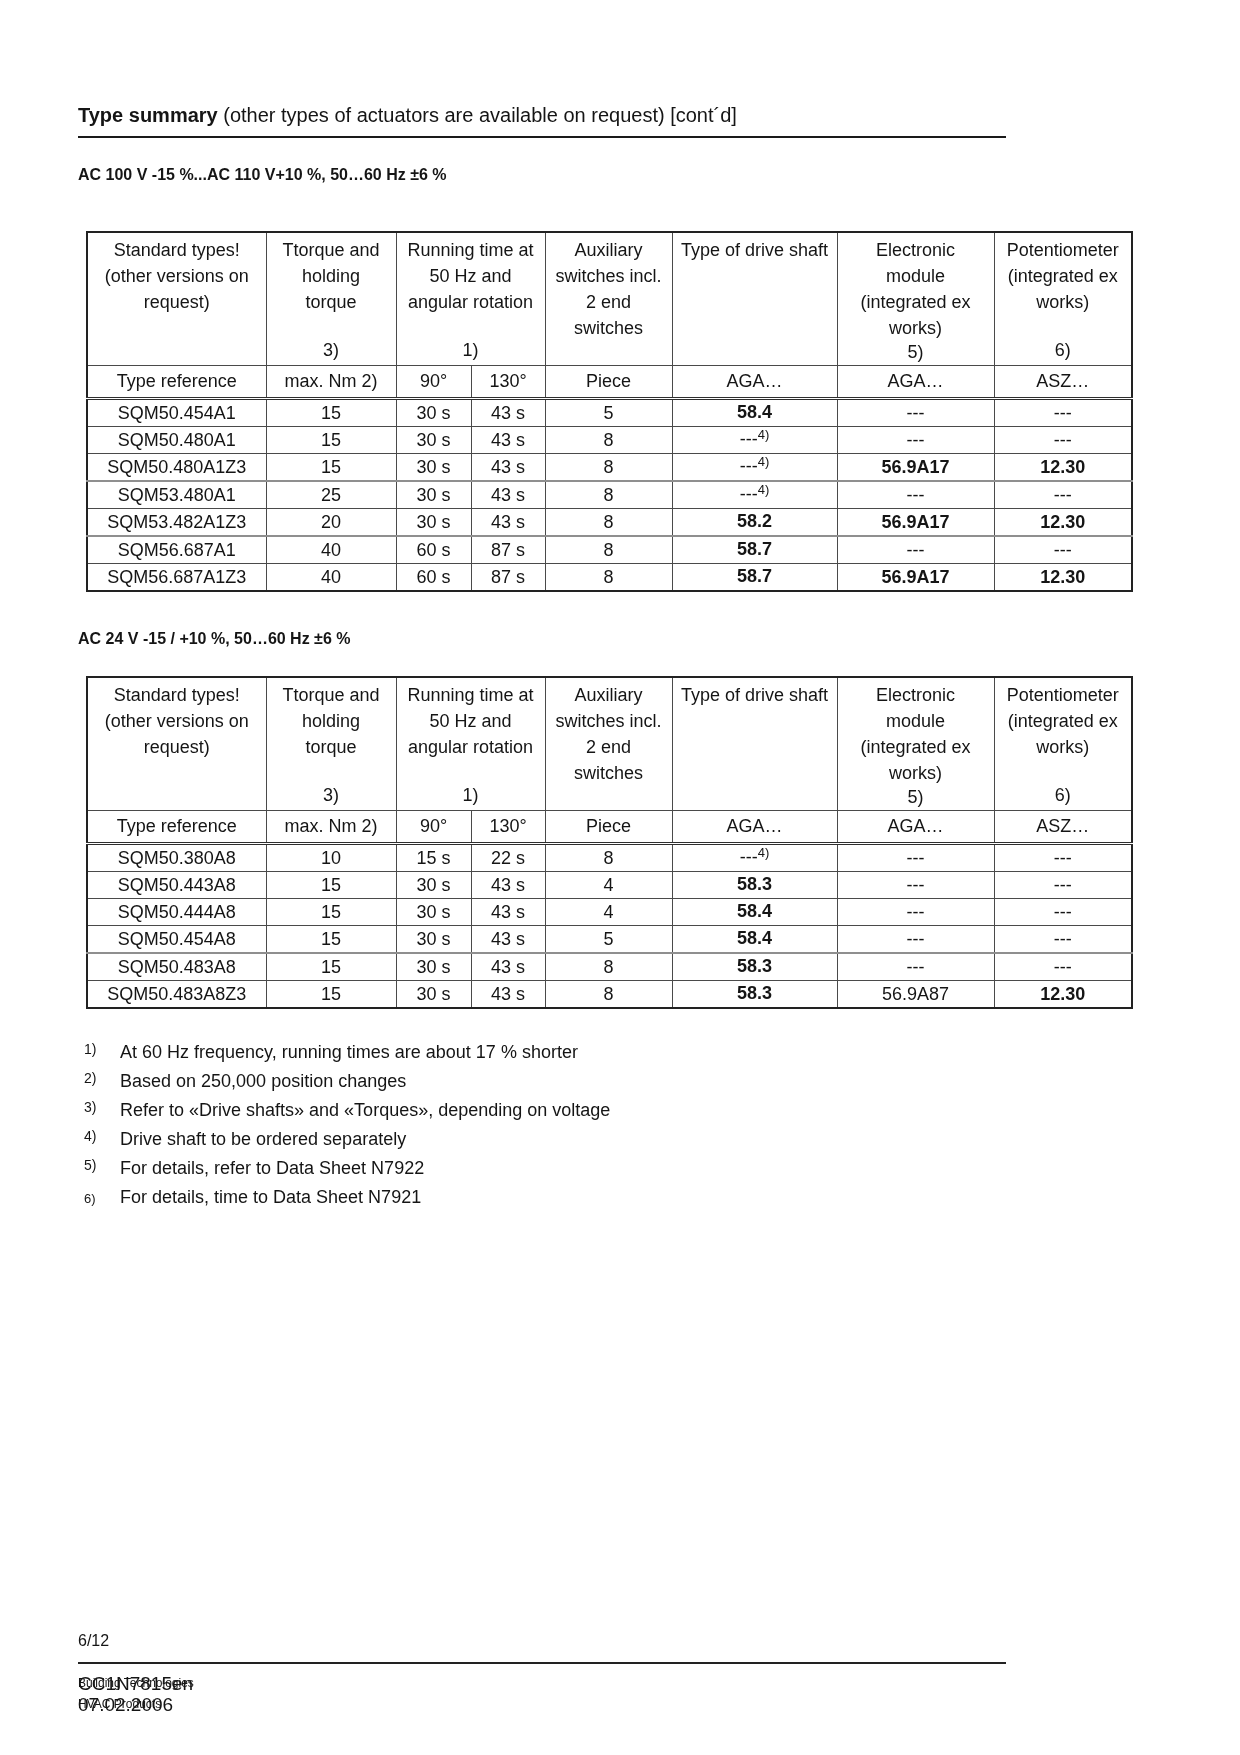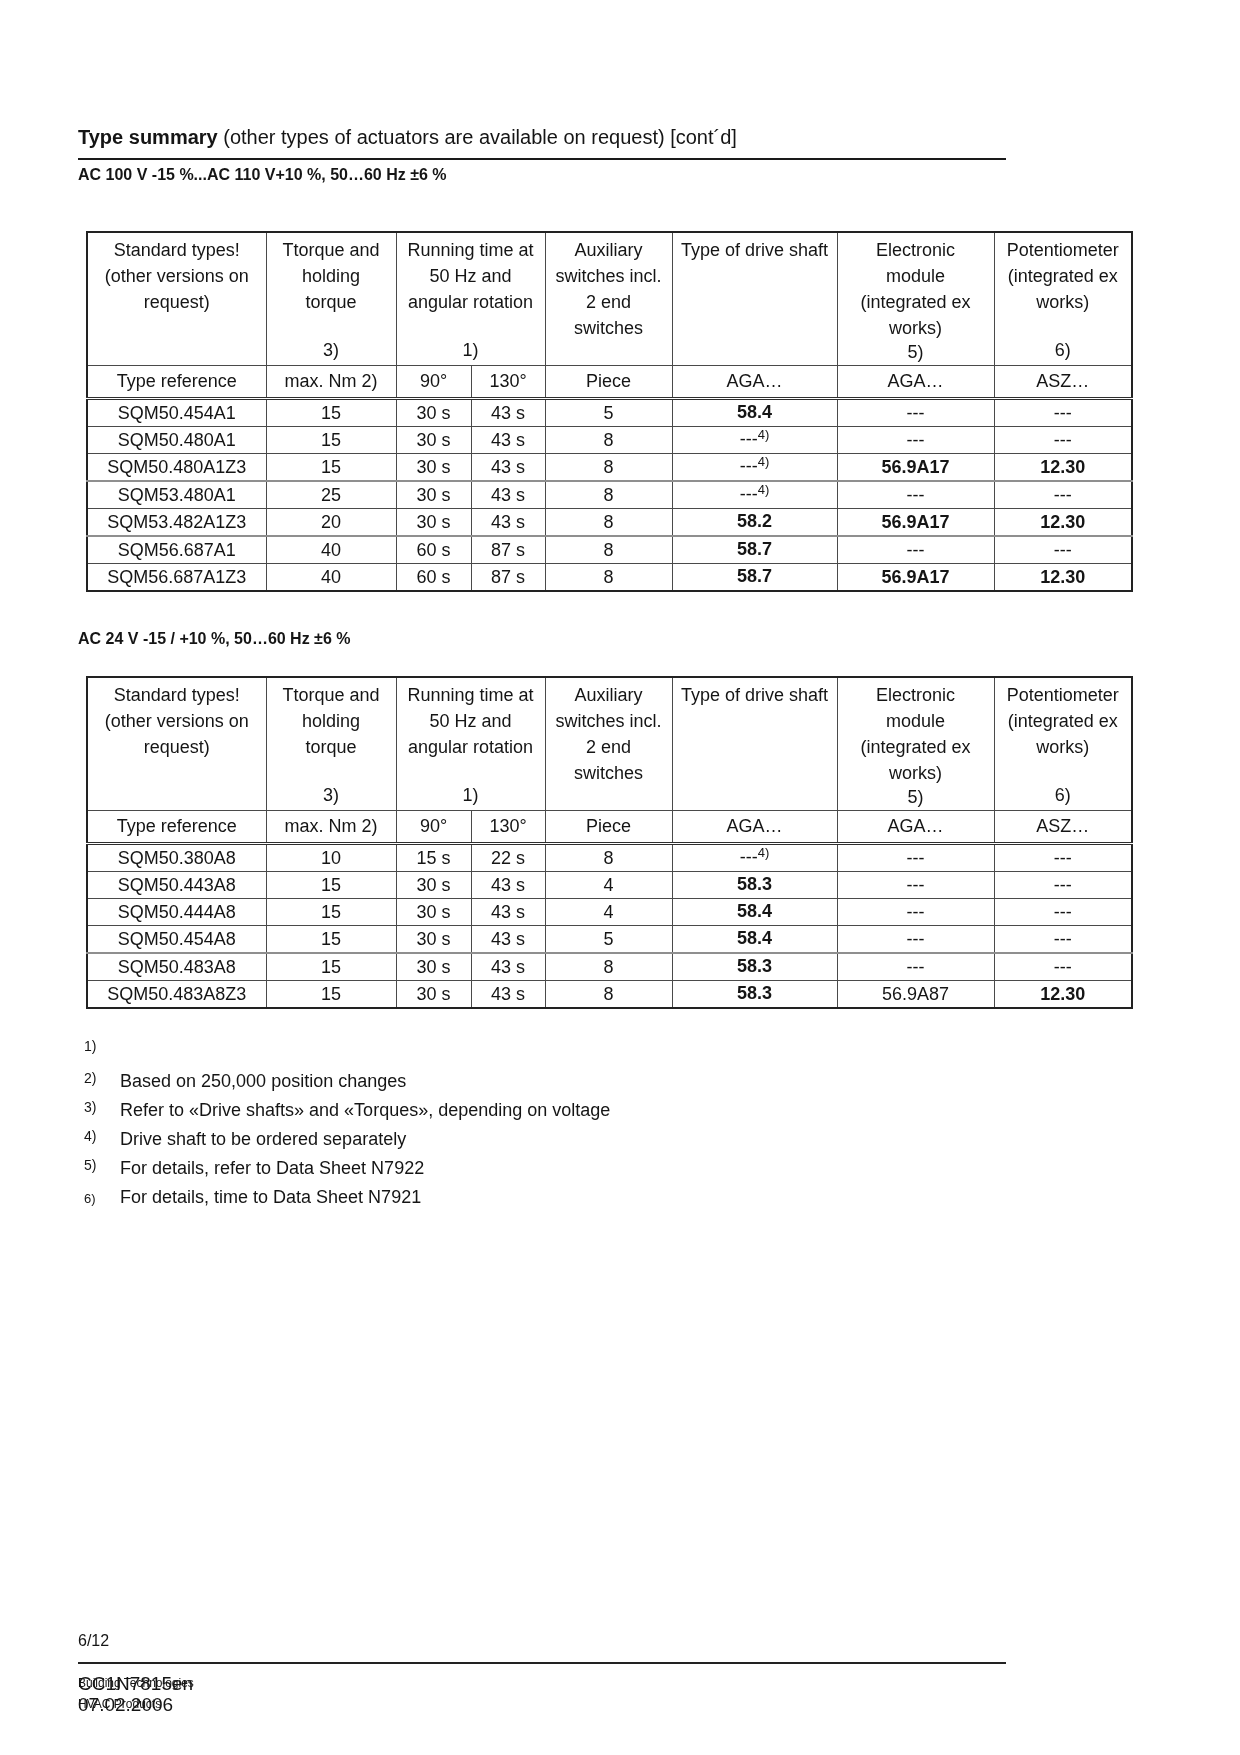--- a/index.html
+++ b/index.html
@@ -7,21 +7,21 @@
     width:1240px;height:1755px;position:relative;background:#ffffff;
     font-family:"Liberation Sans","DejaVu Sans",sans-serif;color:#151515;
     overflow:hidden;
   }
   .page{position:absolute;inset:0;}
 
   
   .title-row{
     position:absolute;left:78px;top:103px;width:928px;
     font-size:20px;line-height:24px;padding-bottom:9px;
-    border-bottom:2px solid #1a1a1a;white-space:nowrap;margin-top:22px;
+    border-bottom:2px solid #1a1a1a;white-space:nowrap;
   }
   .tb{font-weight:bold;}
 
   
   .sec{position:absolute;left:78px;font-size:16px;font-weight:bold;white-space:nowrap;}
   .sec1{top:166px;}
   .sec2{top:630px;}
 
   
   .spec{
@@ -365,20 +365,21 @@
         <td><span style="font-weight: bold;">58.3</span><span class="sup"></span></td>
         <td><span>56.9A87</span></td>
         <td><span style="font-weight: bold;">12.30</span></td>
       </tr>
     </tbody>
   </table>
 
   <div class="fns">
     <div class="fn">
         <span class="fnm">1)</span>
+        <span class="fnt">At 60 Hz frequency, running times are about 17 % shorter</span>
       </div>
     <div class="fn">
         <span class="fnm">2)</span>
         <span class="fnt">Based on 250,000 position changes</span>
       </div>
     <div class="fn">
         <span class="fnm">3)</span>
         <span class="fnt">Refer to «Drive shafts» and «Torques», depending on voltage</span>
       </div>
     <div class="fn">

